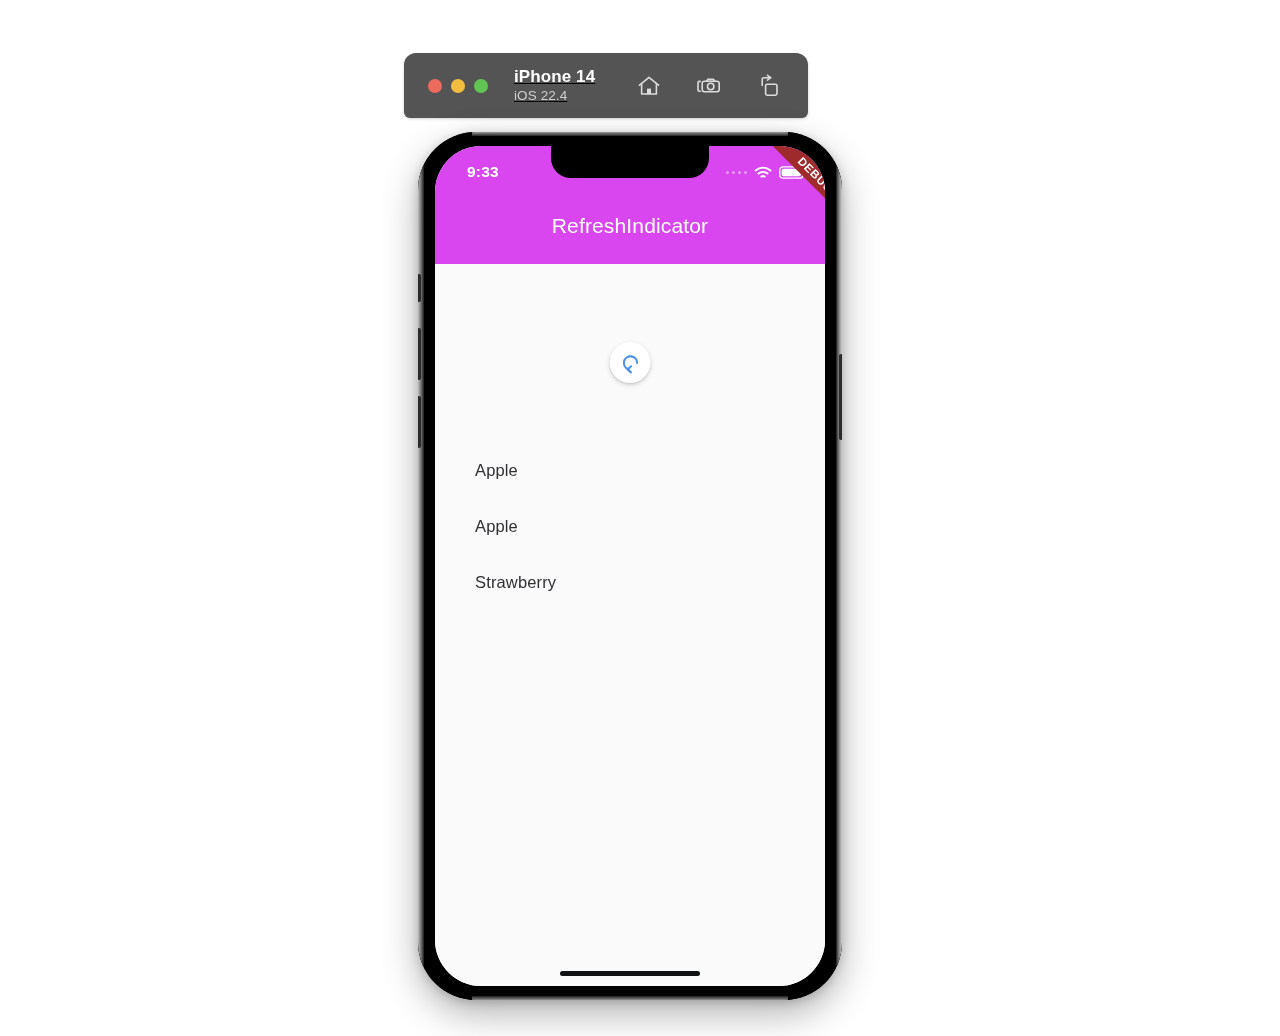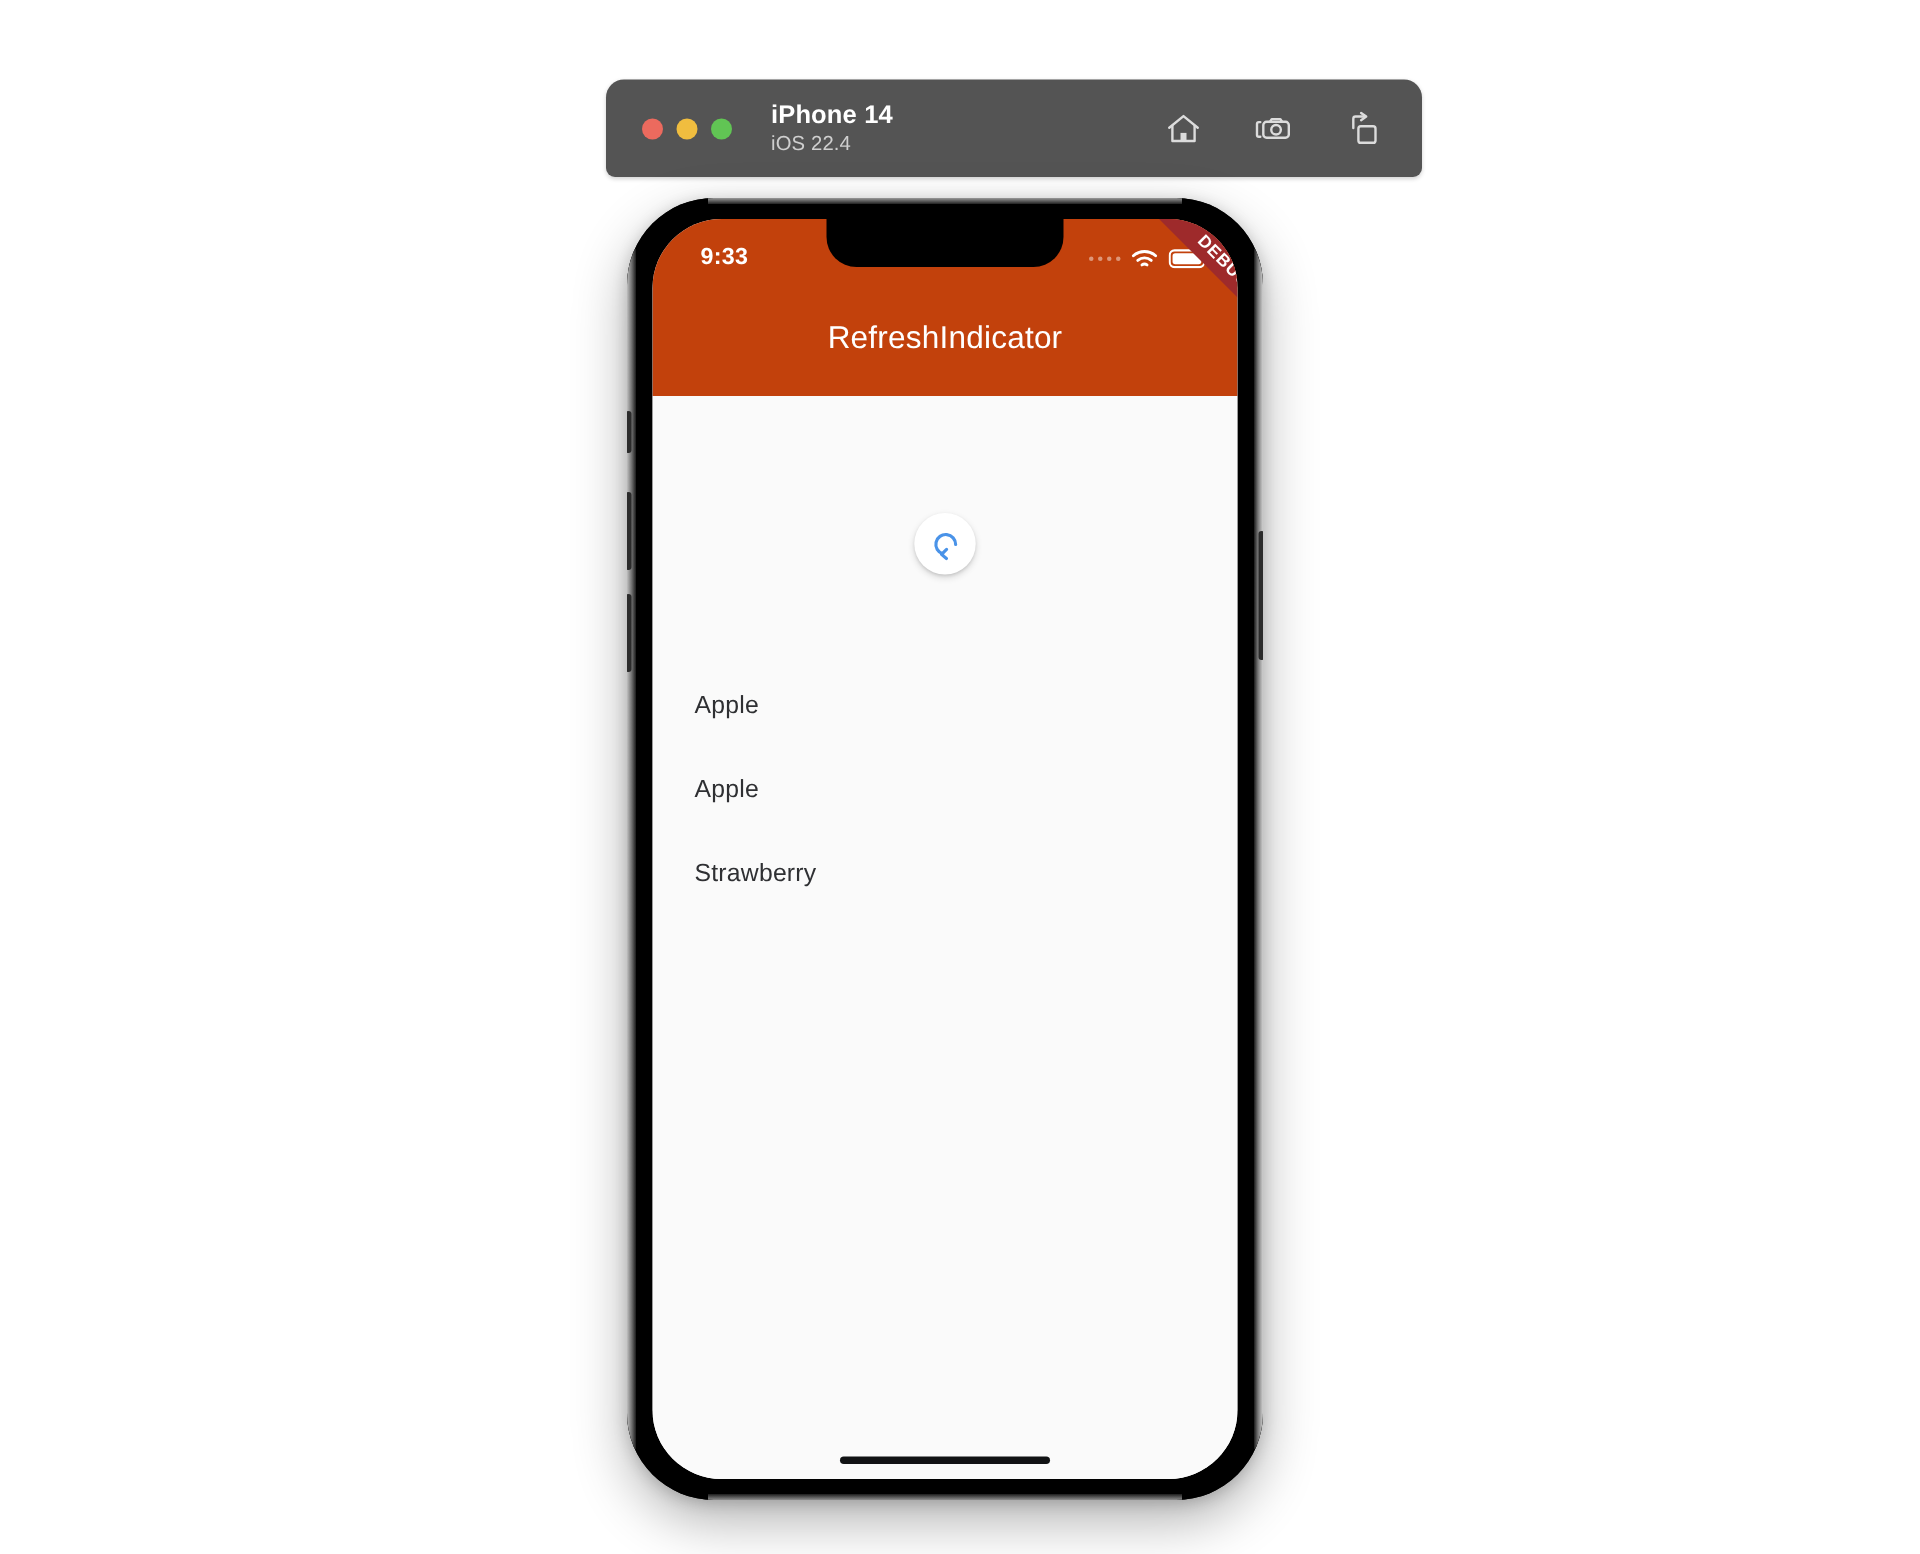--- a/index.html
+++ b/index.html
@@ -17,27 +17,28 @@
     width: 1280px;
     height: 1036px;
     background: #ffffff;
   }
 
   
   .sim-titlebar {
     position: absolute;
     left: 404px;
     top: 53px;
-    width: 544px;
+    width: 404px;
     height: 65px;
     background: #545454;
     border-radius: 12px 12px 6px 6px;
     display: flex;
     align-items: center;
     box-shadow: 0 1px 3px rgba(0,0,0,0.18);
+    text-decoration: underline;
   }
 
   .traffic-lights {
     display: flex;
     align-items: center;
     gap: 9px;
     margin-left: 24px;
   }
   .tl { width: 14px; height: 14px; border-radius: 50%; display: block; }
   .tl-red { background: #ec6a5e; }
@@ -144,21 +145,21 @@
     height: 32px;
     background: #000000;
     border-radius: 0 0 20px 20px;
     z-index: 30;
   }
 
   
   .appbar {
     position: relative;
     height: 118px;
-    background: #c2410c;
+    background: #d946ef;
     z-index: 10;
     overflow: hidden;
   }
 
   .statusbar {
     position: relative;
     height: 44px;
     display: flex;
     align-items: center;
     padding: 0 0 0 0;
@@ -254,21 +255,21 @@
 
   .fruit-list {
     position: absolute;
     left: 0; right: 0;
     top: 178px;
   }
   .fruit-item {
     height: 56px;
     display: flex;
     align-items: center;
-    padding-left: 28px;
+    padding-left: 40px;
     color: #2f3033;
     font-size: 16.5px;
     letter-spacing: 0.15px;
   }
 
   .home-indicator {
     position: absolute;
     left: 50%;
     transform: translateX(-50%);
     bottom: 10px;

